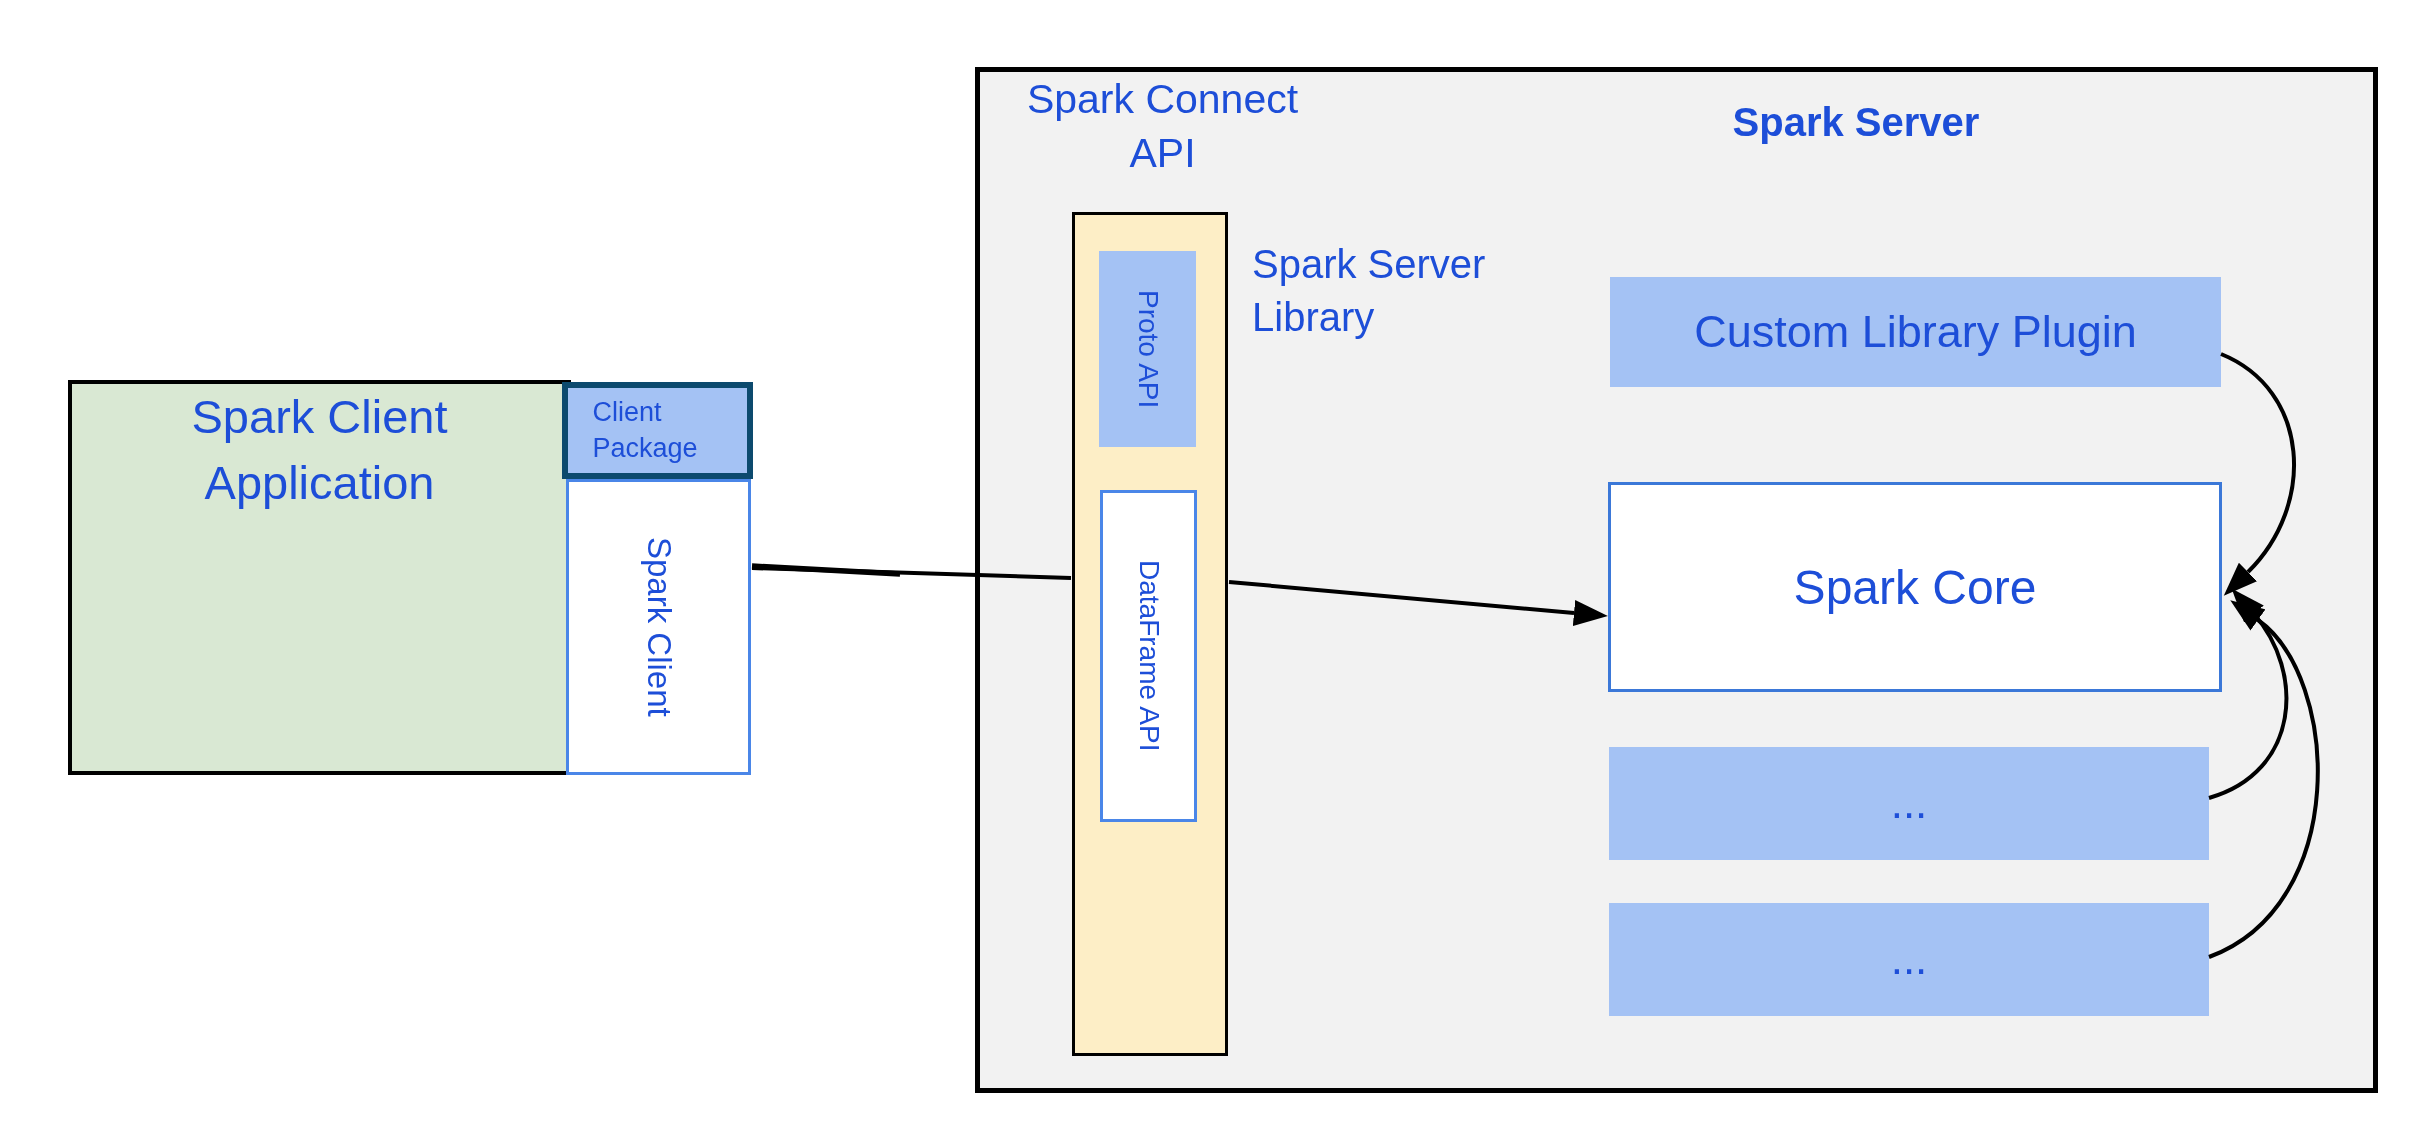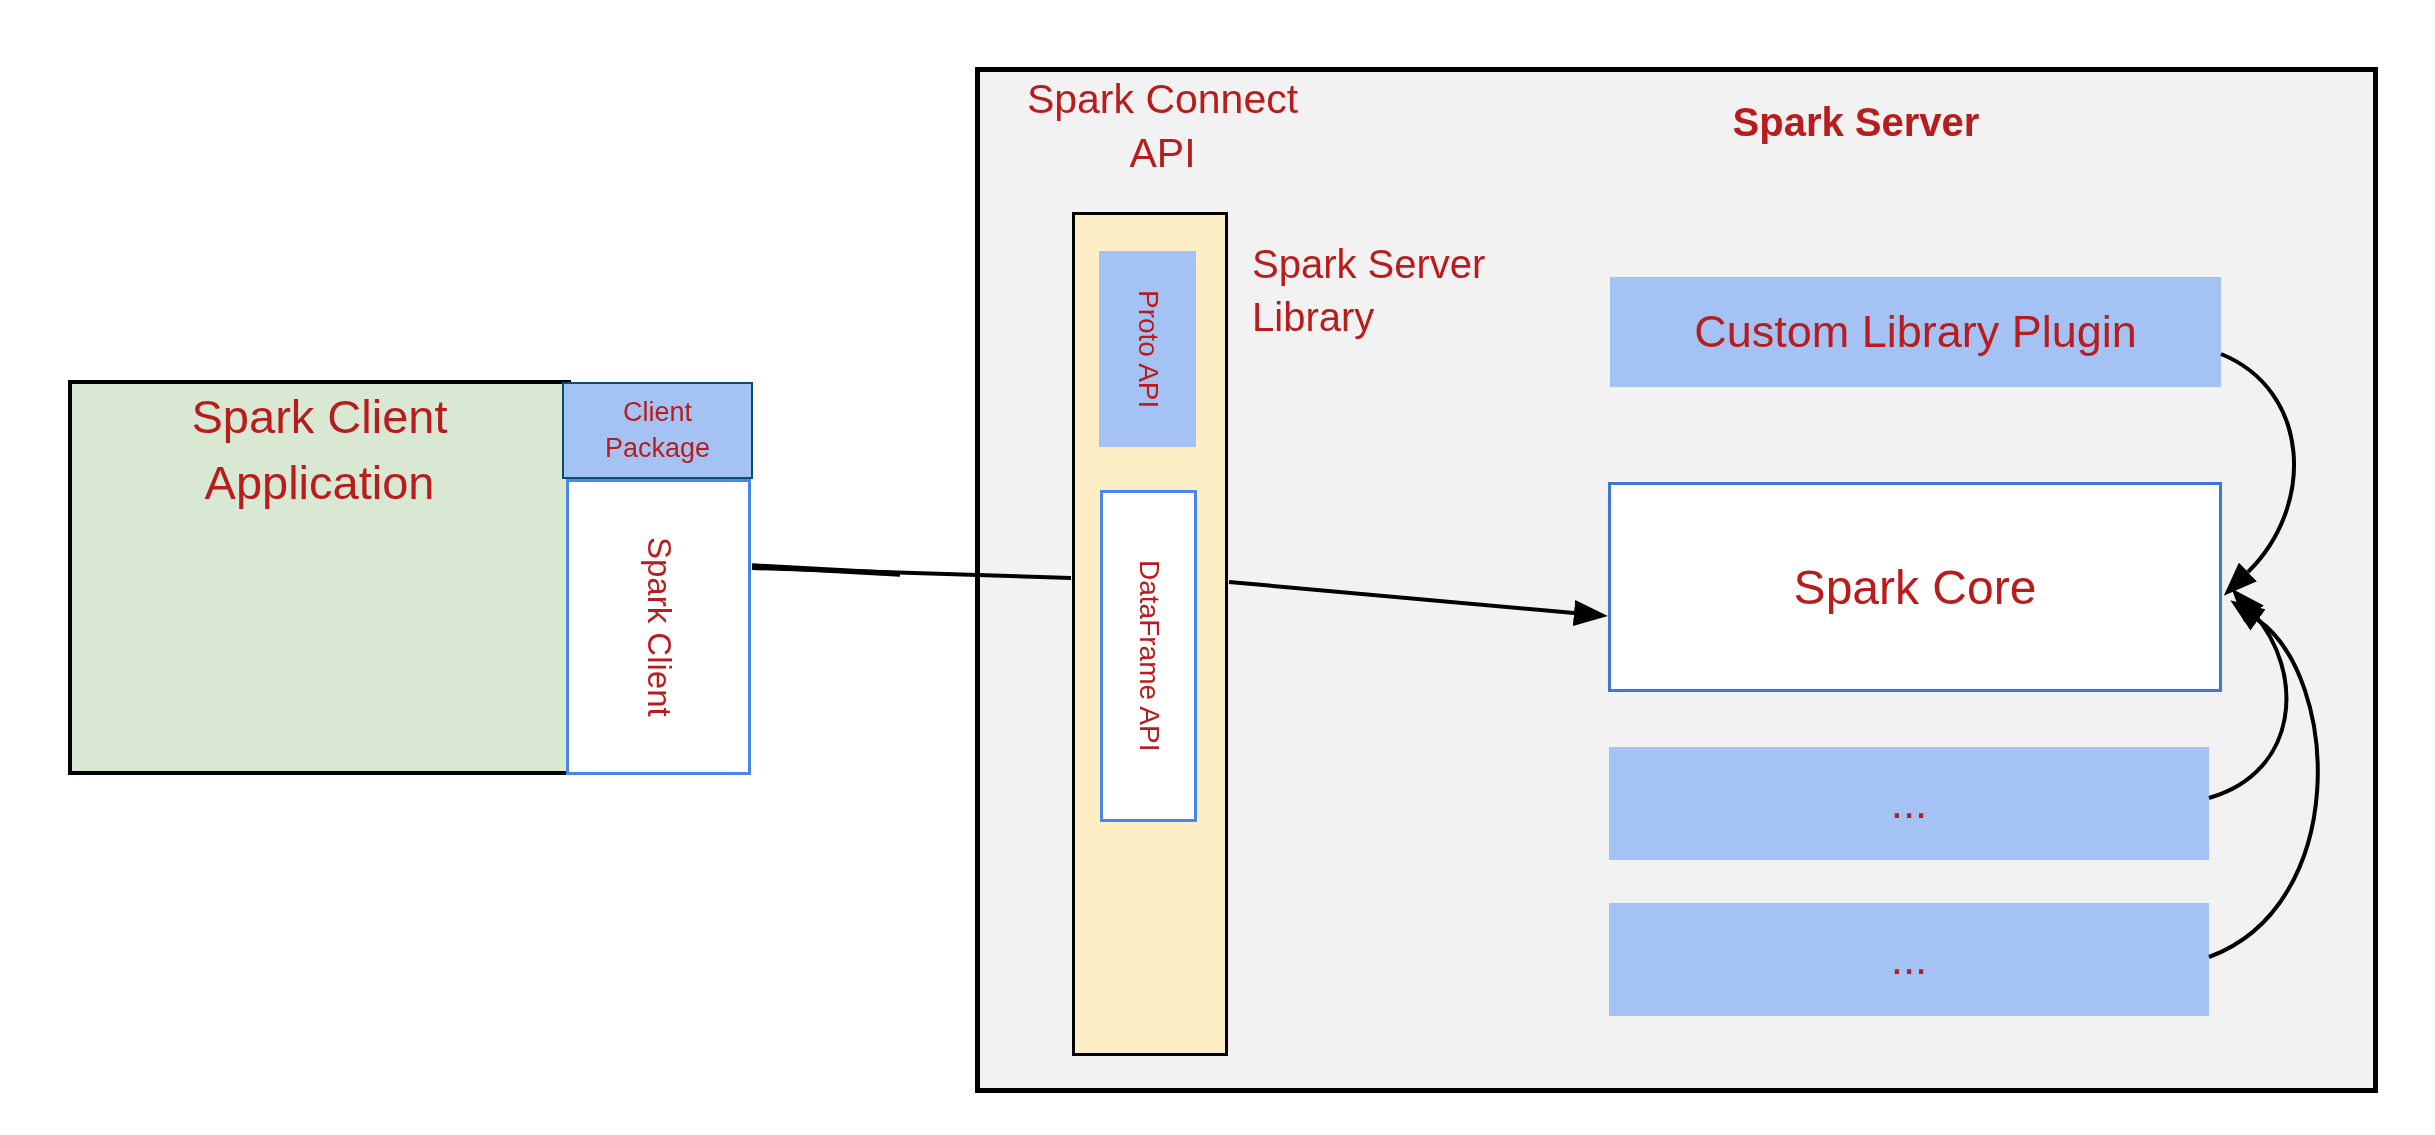--- a/index.html
+++ b/index.html
@@ -6,21 +6,21 @@
     margin: 0;
     padding: 0;
     background: #ffffff;
   }
   #canvas {
     position: relative;
     width: 2435px;
     height: 1135px;
     background: #ffffff;
     font-family: "Liberation Sans", sans-serif;
-    color: #b91c1c;
+    color: #1d4ed8;
     overflow: hidden;
   }
   .abs { position: absolute; box-sizing: border-box; }
 
   
   .server-box {
     left: 975px; top: 67px; width: 1403px; height: 1026px;
     background: #f2f2f2;
     border: 5px solid #000000;
   }
@@ -96,23 +96,22 @@
     background: #d9e8d3;
     border: 4px solid #000000;
     display: flex; justify-content: center;
     text-align: center;
     font-size: 47px; line-height: 1.4;
   }
   .client-app-box .label-inner { width: 420px; }
   .client-package-box {
     left: 562px; top: 382px; width: 191px; height: 97px;
     background: #a4c2f4;
-    border: 2px solid #0c4a6e;
+    border: 6px solid #0c4a6e;
     display: flex; align-items: center; justify-content: center;
-    text-align: center;
     font-size: 27px; line-height: 1.32;
   }
   .client-package-box .label-inner { width: 130px; }
   .spark-client-box {
     left: 566px; top: 479px; width: 185px; height: 296px;
     background: #ffffff;
     border: 3px solid #4a86e8;
     display: flex; align-items: center; justify-content: center;
   }
   .spark-client-box .vtext { font-size: 33px; }

